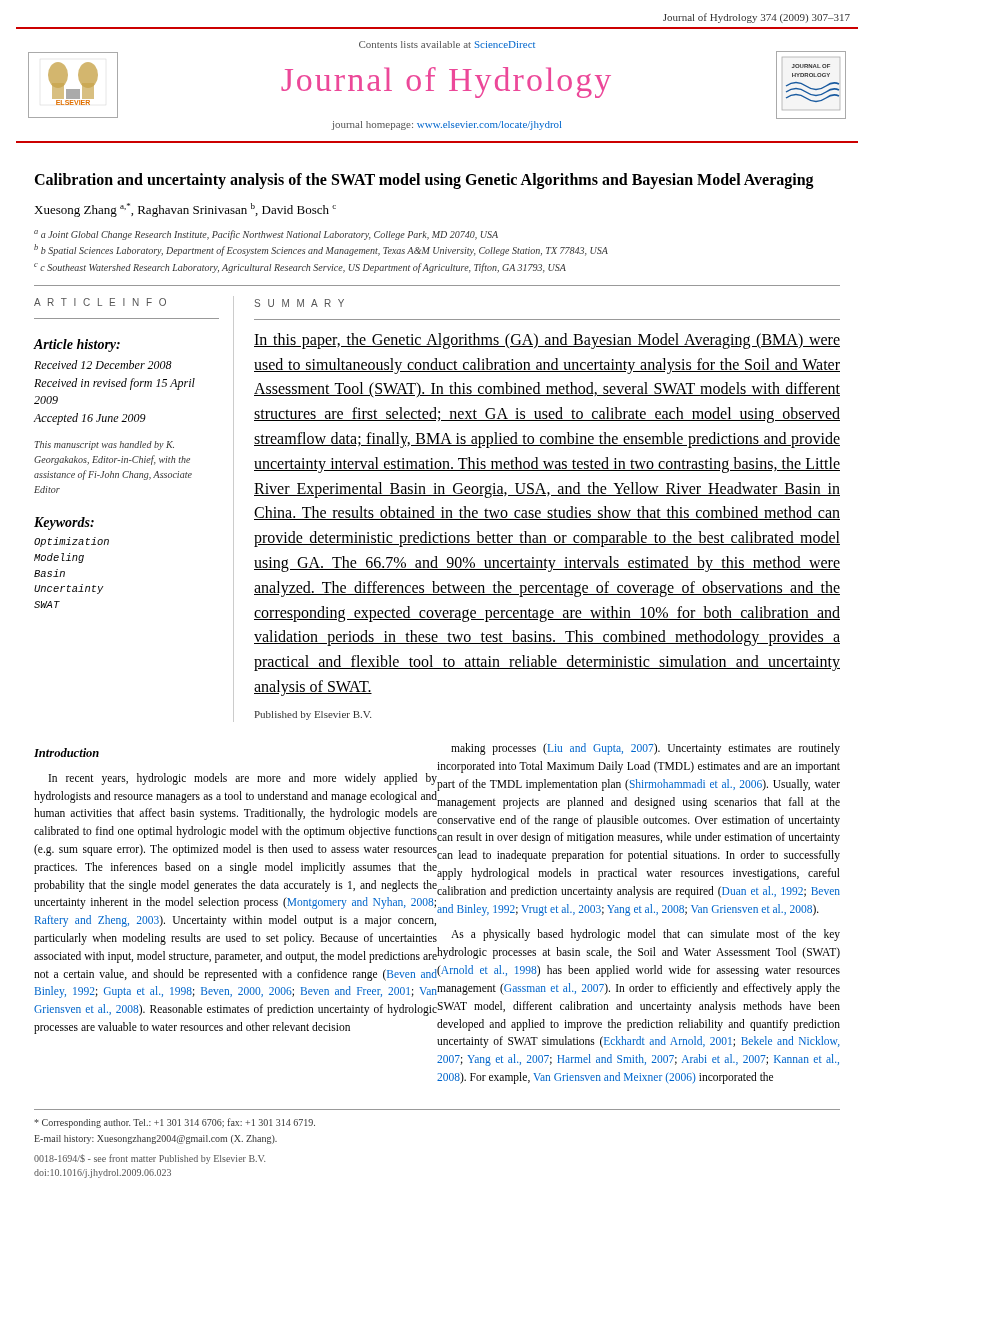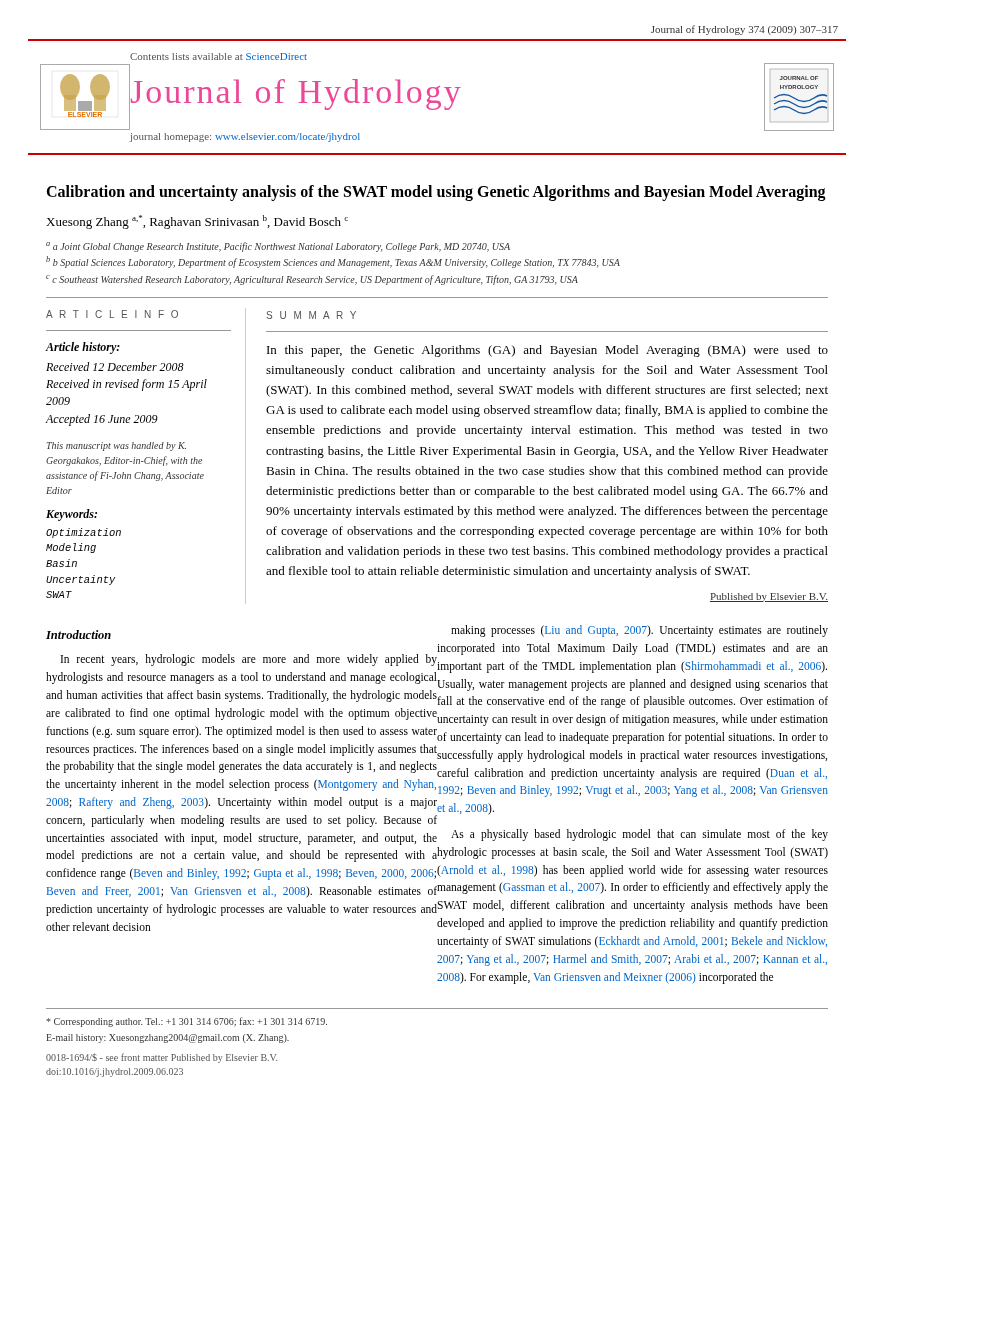--- a/index.html
+++ b/index.html
@@ -7,21 +7,21 @@
       font-family: "Times New Roman", Times, serif;
       background: #fff;
       color: #000;
       width: 992px;
       min-height: 1323px;
       font-size: 13px;
       line-height: 1.4;
     }
     .page-wrapper {
       width: 874px;
-      padding: 16px;
+      padding: 4px;
     }
     
     .journal-meta {
       text-align: right;
       font-size: 11px;
       padding: 6px 20px 2px 20px;
       color: #333;
     }
     
     .journal-banner {
@@ -37,20 +37,21 @@
       width: 90px;
       flex-shrink: 0;
     }
     .elsevier-logo-box {
       border: 1px solid #aaa;
       padding: 4px 6px;
       text-align: center;
     }
     .banner-center {
       flex: 1;
+      text-align: center;
     }
     .sciencedirect-line {
       font-size: 11px;
       color: #555;
       margin-bottom: 3px;
     }
     .sciencedirect-link {
       color: #0066cc;
     }
     .journal-title-banner {
@@ -146,24 +147,24 @@
       font-size: 10px;
       letter-spacing: 2px;
       font-family: Arial, sans-serif;
       text-transform: uppercase;
       color: #555;
       margin-bottom: 6px;
       font-weight: normal;
     }
     .info-subsection {
       font-style: italic;
-      font-size: 12px;
+      font-size: 14px;
       font-weight: bold;
       margin-bottom: 3px;
-      margin-top: 8px;
+      margin-top: 16px;
       color: #000;
     }
     .info-line {
       font-size: 12px;
       color: #000;
       margin-bottom: 1px;
       font-style: italic;
     }
     .keywords-list {
       list-style: none;
@@ -177,30 +178,29 @@
     .editor-note {
       font-size: 10px;
       color: #333;
       margin-top: 10px;
       line-height: 1.5;
       font-style: italic;
     }
 
     
     .summary-text {
-      font-size: 13px;
+      font-size: 16px;
       line-height: 1.55;
       text-align: justify;
+      text-decoration: underline;
     }
     .published-line {
-      text-align: right;
       font-size: 11px;
       margin-top: 6px;
       color: #333;
-      text-decoration: underline;
     }
 
     
     .body-two-col {
       display: flex;
       margin-top: 18px;
     }
     .body-col {
       flex: 1;
       font-size: 11.5px;

